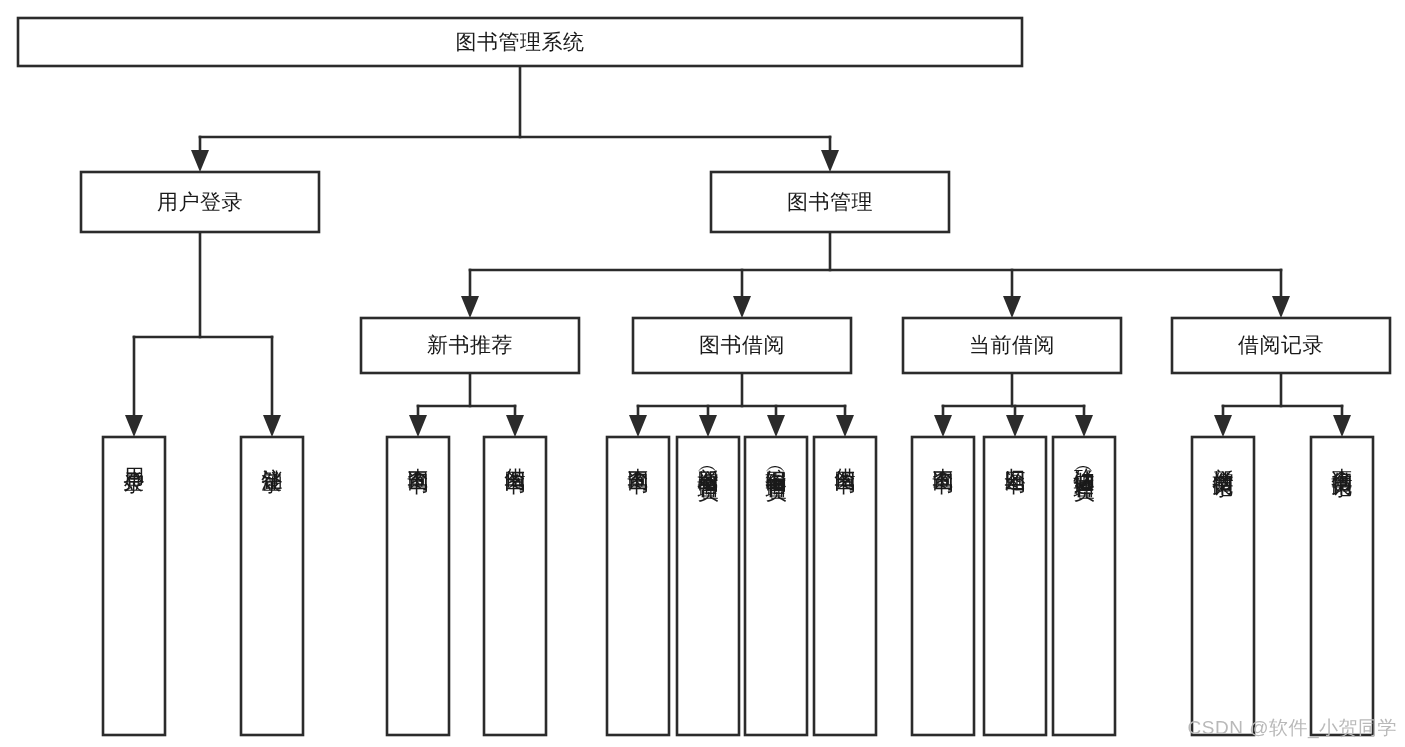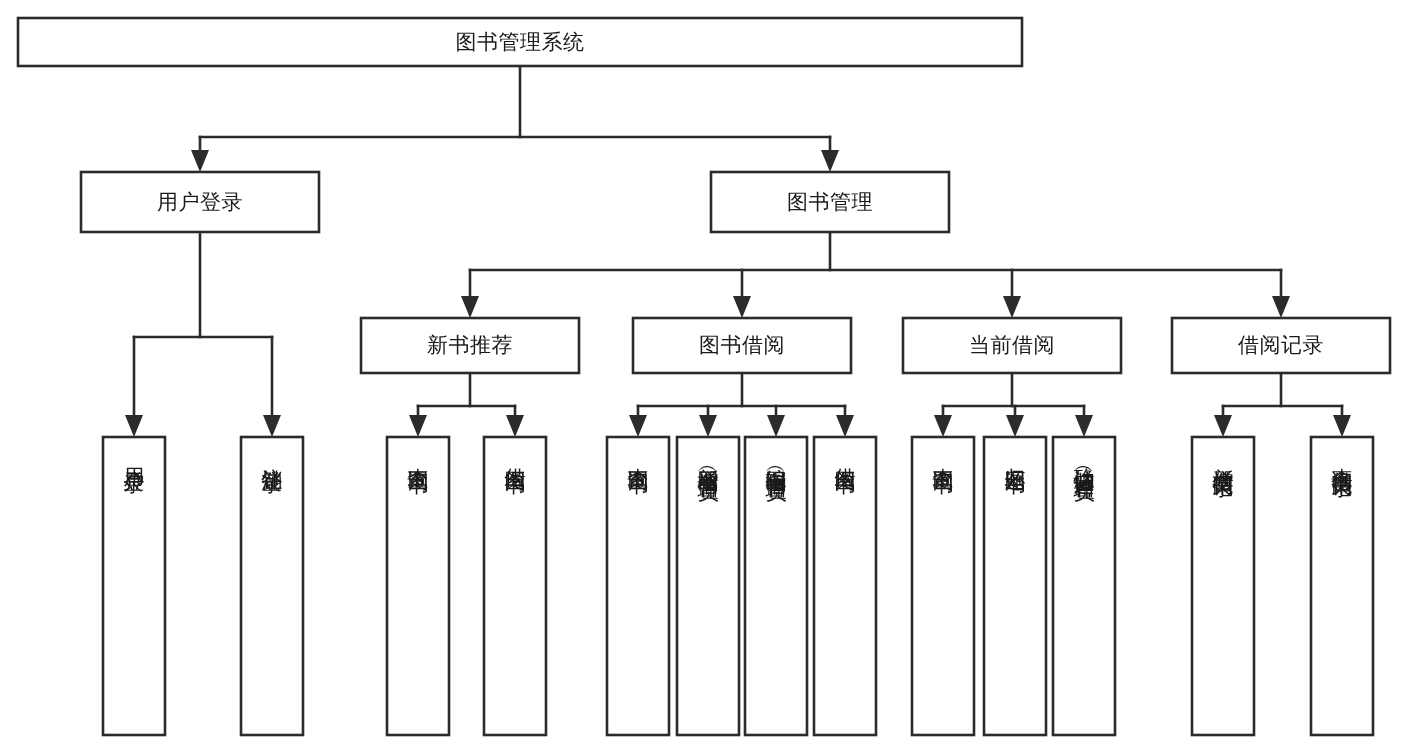--- a/index.html
+++ b/index.html
@@ -208,14 +208,15 @@
         <span class="leaf-label">确认归还（管理员）</span>
       </div>
       <div class="leaf-label-wrap" style="left: 1192px; top: 451px; width: 62px; height: 278px;">
         <span class="leaf-label">新增借阅记录</span>
       </div>
       <div class="leaf-label-wrap" style="left: 1311px; top: 451px; width: 62px; height: 278px;">
         <span class="leaf-label">查询借阅记录</span>
       </div>
     </div>
 
+  <div class="watermark">CSDN @软件_小贺同学</div>
 
 </div>
 
 </body></html>

